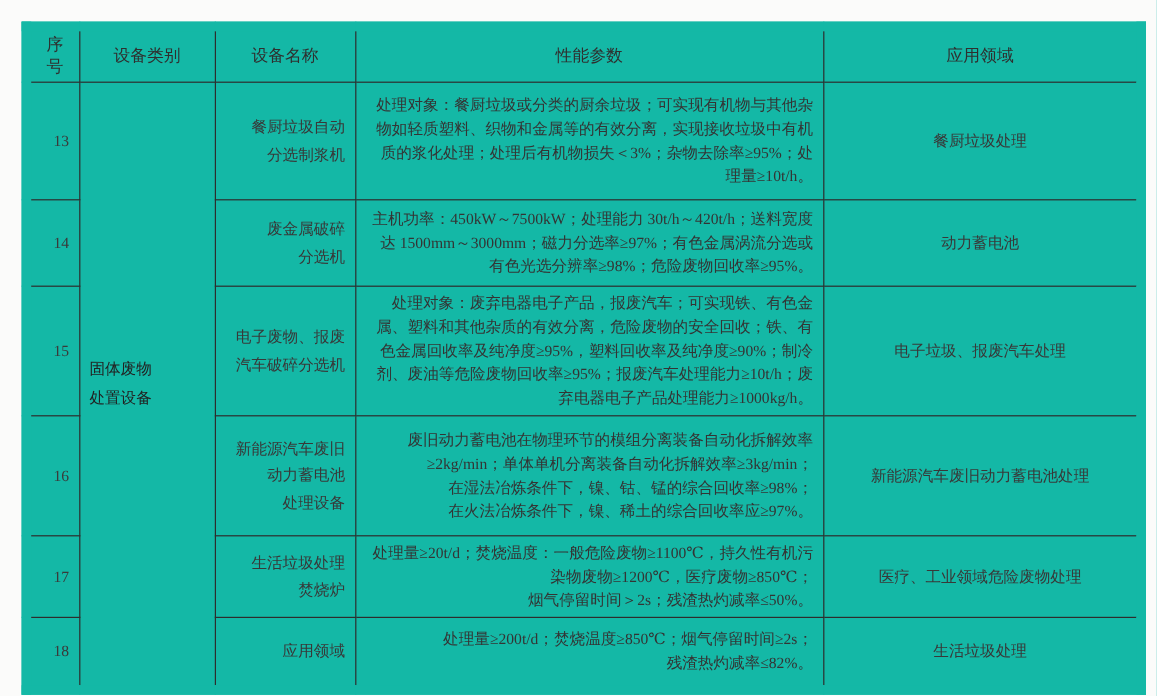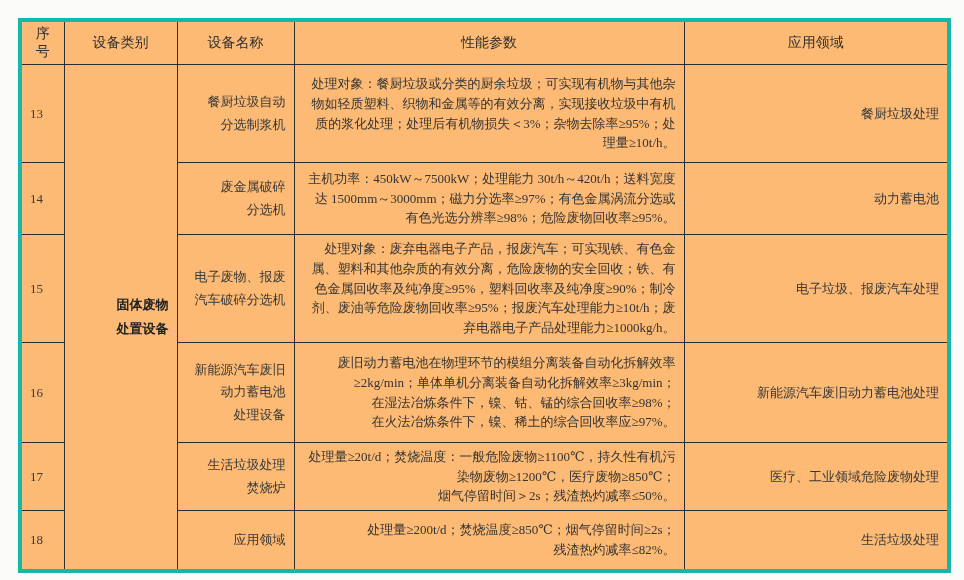--- a/index.html
+++ b/index.html
@@ -8,60 +8,60 @@
     background:#fbfbfa;
     font-family:"Liberation Serif","DejaVu Serif",serif;
     color:#333;
     position:relative;
   }
   .doc-table-wrap{position:absolute;left:18px;top:18px;}
   table.spec-table{
     border-collapse:collapse;
     table-layout:fixed;
     width:929px;
-    background:#fdba74;
-    border:4px solid #14b8a6;
+    background:#14b8a6;
+    border:8px solid #14b8a6;
   }
   .spec-table td,.spec-table th{
     border:1px solid #2d2d2d;
     padding:3px 8px;
     font-size:13px;
     vertical-align:middle;
     overflow:hidden;
   }
   .spec-table th{
     font-weight:normal;
     text-align:center;
     font-size:14px;
     color:#2f2f2f;
   }
-  .cell-seq{text-align:left;font-size:13px;color:#3a3a3a;}
+  .cell-seq{text-align:right;font-size:13px;color:#3a3a3a;}
   .cell-category{
-    text-align:right;
-    font-weight:bold;
+    text-align:left;
+    font-weight:normal;
     font-size:14.5px;
     white-space:pre-line;
     line-height:1.8;
     color:#222;
   }
   .cell-name{
     text-align:right;
     white-space:pre-line;
     line-height:1.7;
     color:#383838;
   }
   .cell-params{
     text-align:right;
     white-space:pre-line;
     line-height:1.52;
     color:#343434;
     padding:5px 9px;
   }
   .cell-field{
-    text-align:right;
+    text-align:center;
     color:#383838;
     padding-left:9px;
   }
   tr.row-header{height:44px;}
   tr.row-13{height:98px;}
   tr.row-14{height:72px;}
   tr.row-15{height:108px;}
   tr.row-16{height:100px;}
   tr.row-17{height:68px;}
   tr.row-18{height:60px;}

